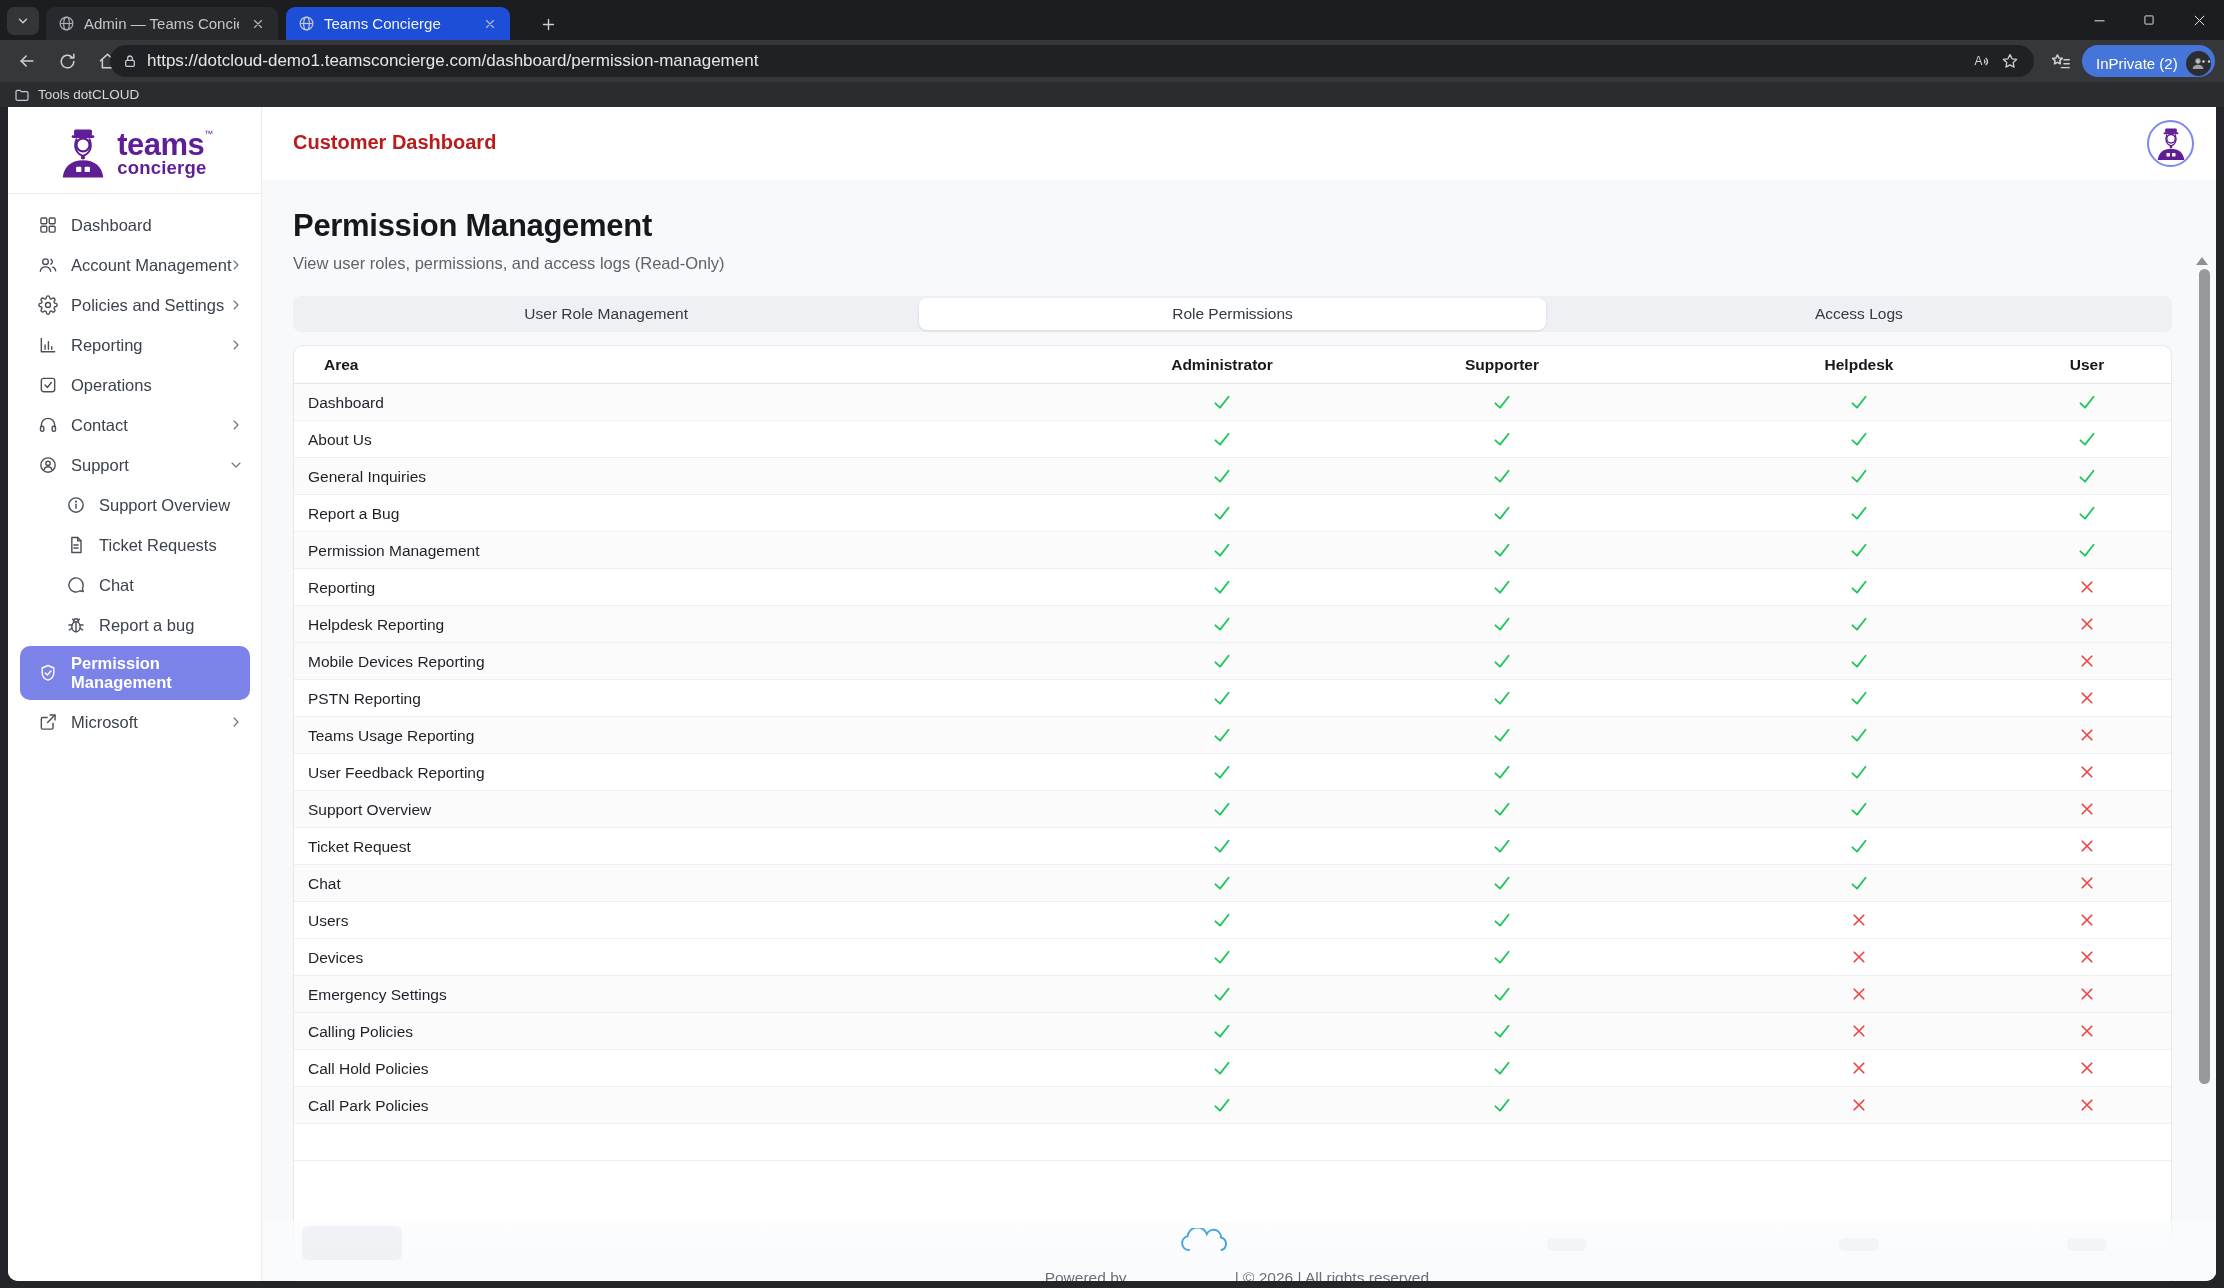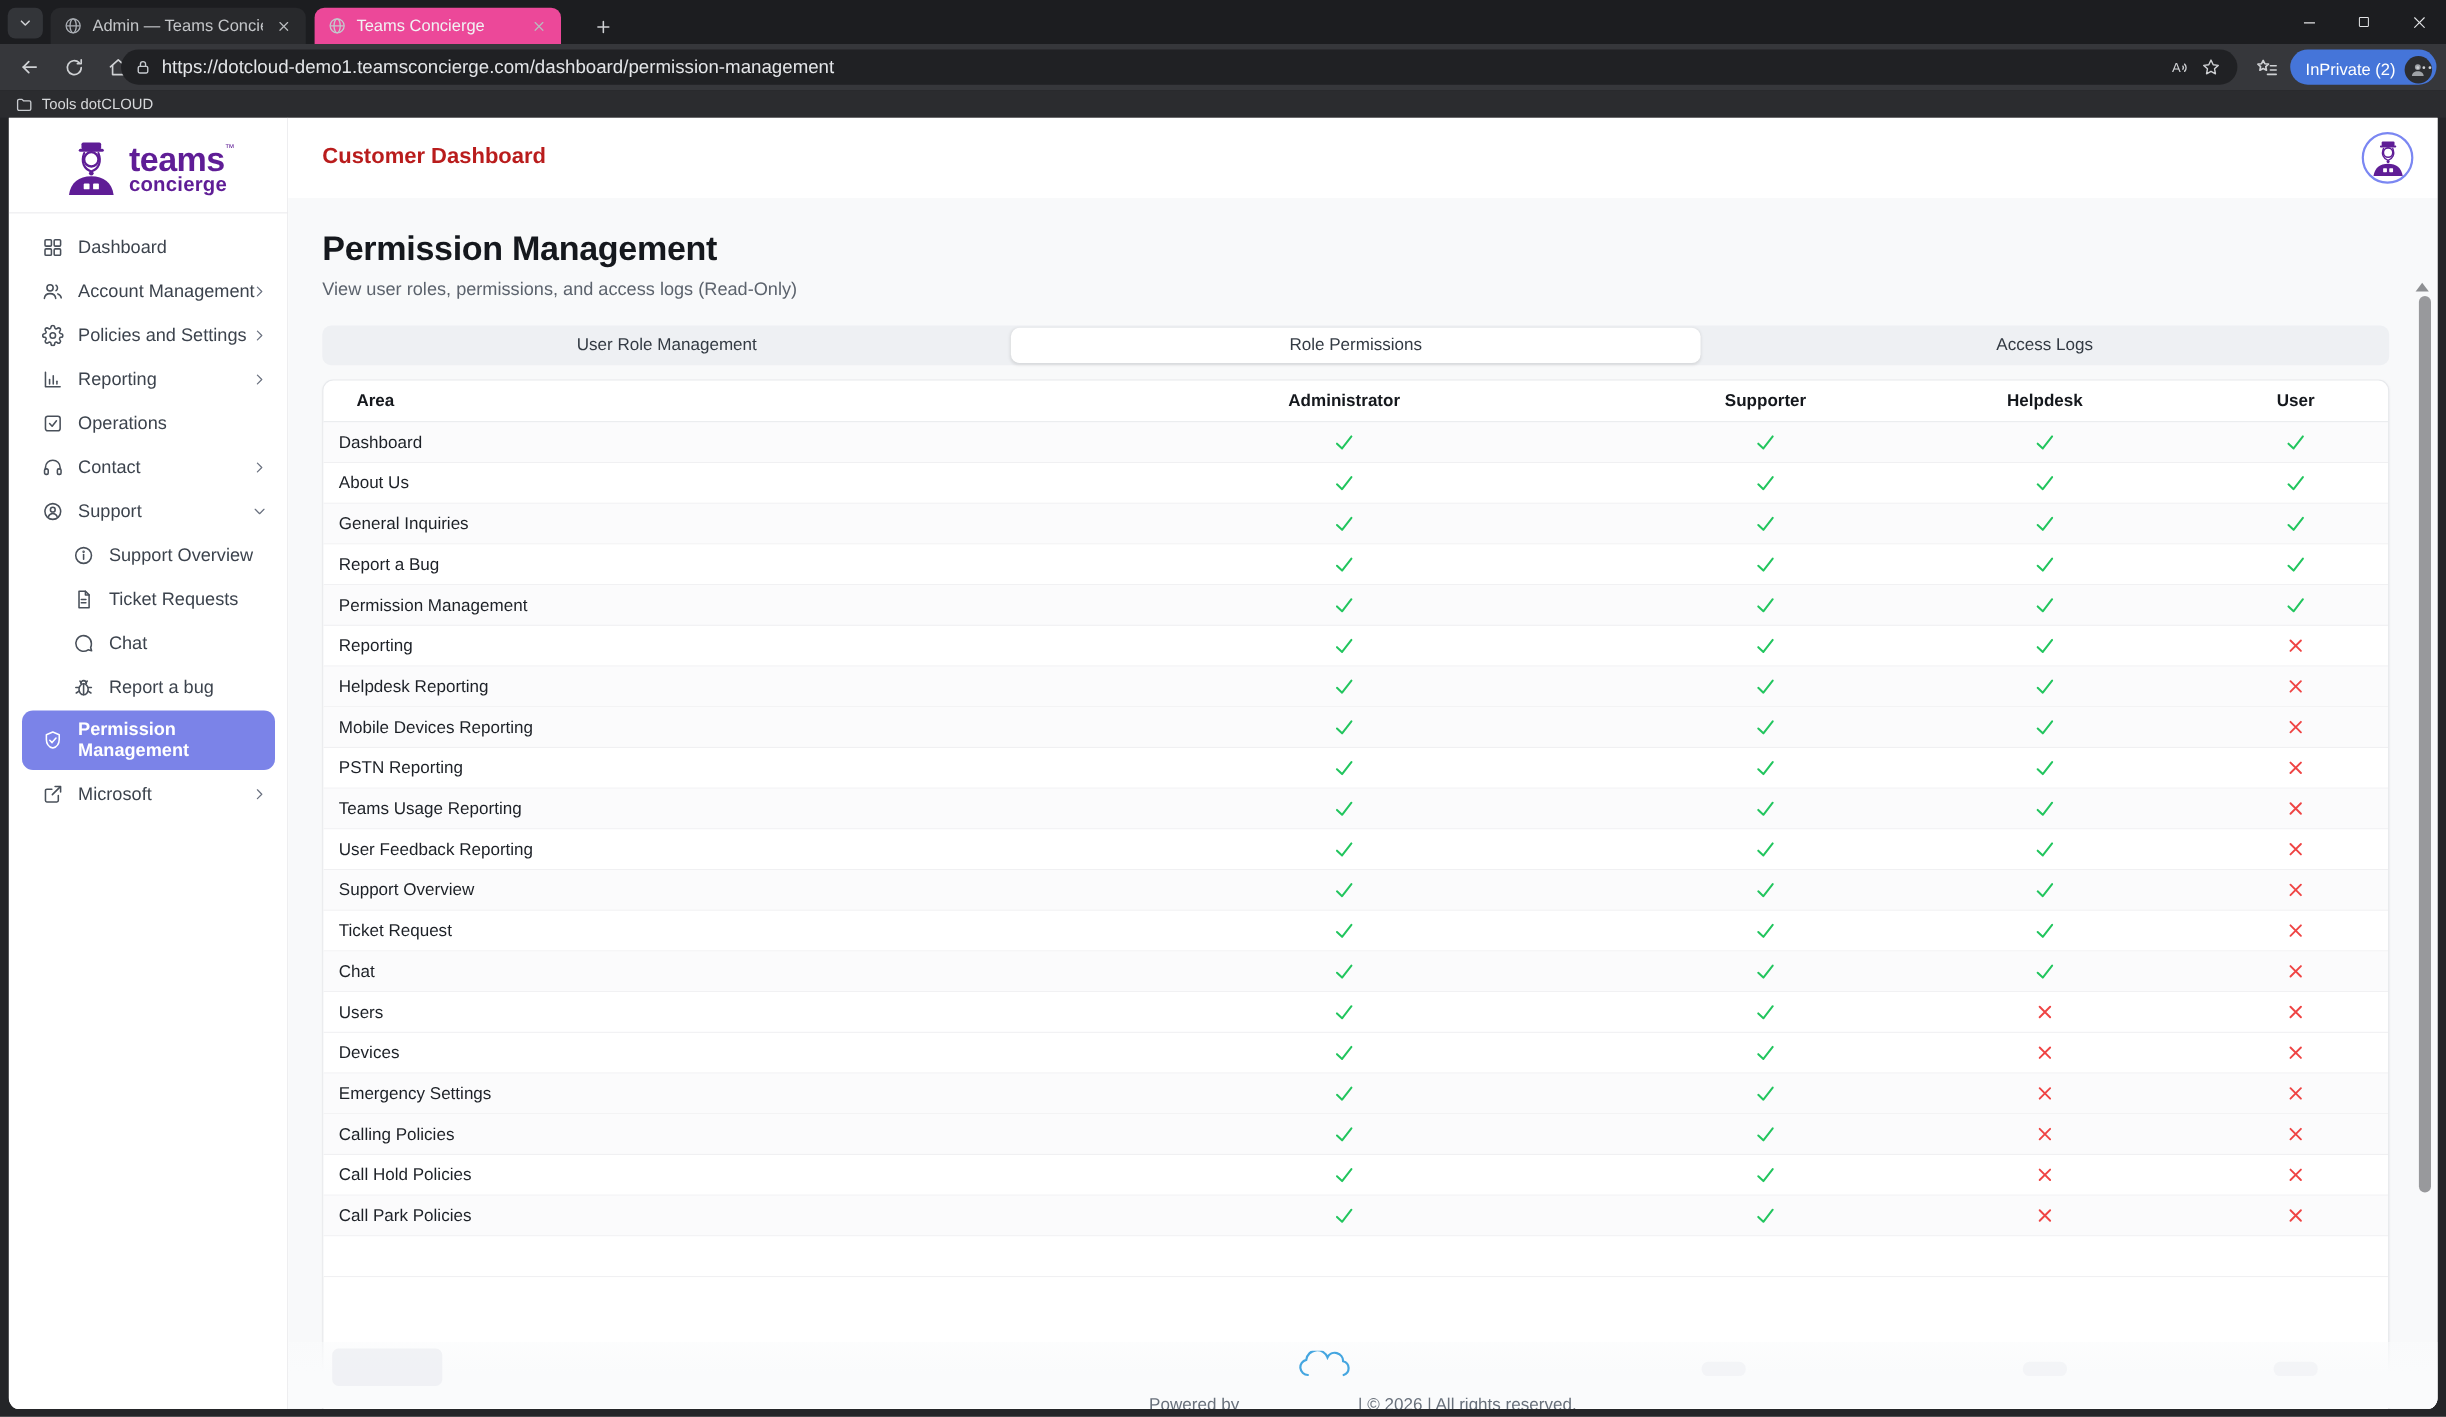--- a/index.html
+++ b/index.html
@@ -7,21 +7,21 @@
   body { font-family:"Liberation Sans", sans-serif; background:#242528; position:relative; }
   svg { display:block; }
 
   
   #titlebar { position:absolute; left:0; top:0; width:2224px; height:40px; background:#1c1d20; }
   #tab-search { position:absolute; left:7px; top:7px; width:32px; height:28px; border-radius:7px; background:#333539; color:#cfd1d4; display:flex; align-items:center; justify-content:center; }
   .tab { position:absolute; top:7px; height:33px; border-radius:9px 9px 0 0; display:flex; align-items:center; padding:0 10px 0 12px; gap:9px; }
   .tab .title { font-size:15px; white-space:nowrap; overflow:hidden; flex:1; }
   .tab.inactive { background:#28292c; }
   .tab.inactive .title { color:#c4c6c9; }
-  .tab.active { background:#ec4899; }
+  .tab.active { background:#1d4ed8; }
   .tab.active .title { color:#f1f2f3; }
   .tab-close { color:#b9bbbe; display:flex; align-items:center; justify-content:center; width:20px; height:20px; border-radius:5px; }
   #new-tab { position:absolute; left:534px; top:10px; width:28px; height:28px; color:#cfd1d4; display:flex; align-items:center; justify-content:center; }
   .wctl { position:absolute; top:0; width:50px; height:40px; display:flex; align-items:center; justify-content:center; color:#e3e4e6; }
 
   #toolbar { position:absolute; left:0; top:40px; width:2224px; height:42px; background:#36373b; display:flex; align-items:center; }
   .nav-ic { width:34px; height:34px; display:flex; align-items:center; justify-content:center; color:#cfd1d4; border-radius:7px; flex:0 0 auto; }
   #url-pill { position:absolute; left:110px; top:5px; width:1924px; height:32px; background:#202124; border-radius:16px; display:flex; align-items:center; padding:0 10px 0 12px; }
   #url-text { color:#e4e6e9; font-size:17px; margin-left:9px; flex:1; white-space:nowrap; overflow:hidden; }
   #inprivate { position:absolute; left:2082px; top:5px; height:32px; background:#4575d9; border-radius:16px; display:flex; align-items:center; gap:8px; padding:4px 4px 0 14px; color:#fff; font-size:15px; font-weight:500; white-space:nowrap;text-align:center; }
@@ -61,21 +61,21 @@
   .seg { flex:1; position:relative; display:flex; align-items:center; justify-content:center; font-size:15.5px; color:#333a43; z-index:1; }
   #seg-active { position:absolute; left:33.333%; top:2px; width:33.333%; height:32px; background:#fff; border-radius:8px; box-shadow:0 1px 3px rgba(0,0,0,0.10); }
 
   #table-card { position:absolute; left:31px; top:165px; width:1879px; height:980px; background:#fff; border:1px solid #e7e9ec; border-radius:10px; box-shadow:0 1px 2px rgba(16,24,40,0.04); overflow:hidden; }
   .thead { position:relative; height:38px; border-bottom:1px solid #e3e5e8; }
   .thead .hc { position:absolute; top:0; height:38px; display:flex; align-items:center; font-size:15.5px; font-weight:700; color:#15181d; }
   .trow { position:relative; height:37px; border-bottom:1px solid #f0f0f2; background:#fff; }
   .trow.alt { background:#fbfbfc; }
   .trow .area { position:absolute; left:14px; top:0; height:37px; display:flex; align-items:center; font-size:15.5px; color:#1d2127; }
   .mark { position:absolute; top:50%; transform:translate(-50%,-50%); }
-  .col-admin { left:928px; } .col-sup { left:1311px; } .col-help { left:1565px; } .col-user { left:1793px; }
+  .col-admin { left:928px; } .col-sup { left:1208px; } .col-help { left:1565px; } .col-user { left:1793px; }
 
   .skel { position:absolute; border-radius:6px; background:#edeff2; }
 
   #footer-bar { position:absolute; left:0; right:0; top:1040px; height:60px; background:linear-gradient(to bottom, rgba(250,251,252,0.55), #fafbfc 45%); }
   #footer-row { position:absolute; left:0; right:0; top:18px; display:flex; align-items:center; justify-content:center; gap:10px; font-size:15.5px; color:#68707b; }
   #dotcloud { position:relative; display:flex; align-items:baseline; padding-top:8px; }
   #dotcloud .d1 { font-size:21px; font-weight:600; color:#2c3a4d; letter-spacing:-0.5px; }
   #dotcloud .d2 { font-size:21px; font-weight:600; color:#38a0dc; letter-spacing:-0.5px;margin-top:48px; }
   #dotcloud .tagline { position:absolute; left:4px; bottom:-8px; width:118px; height:3px; background:#bfe2f5; border-radius:2px; }
   #dotcloud svg.cloud { position:absolute; left:42px; top:-10px; }

